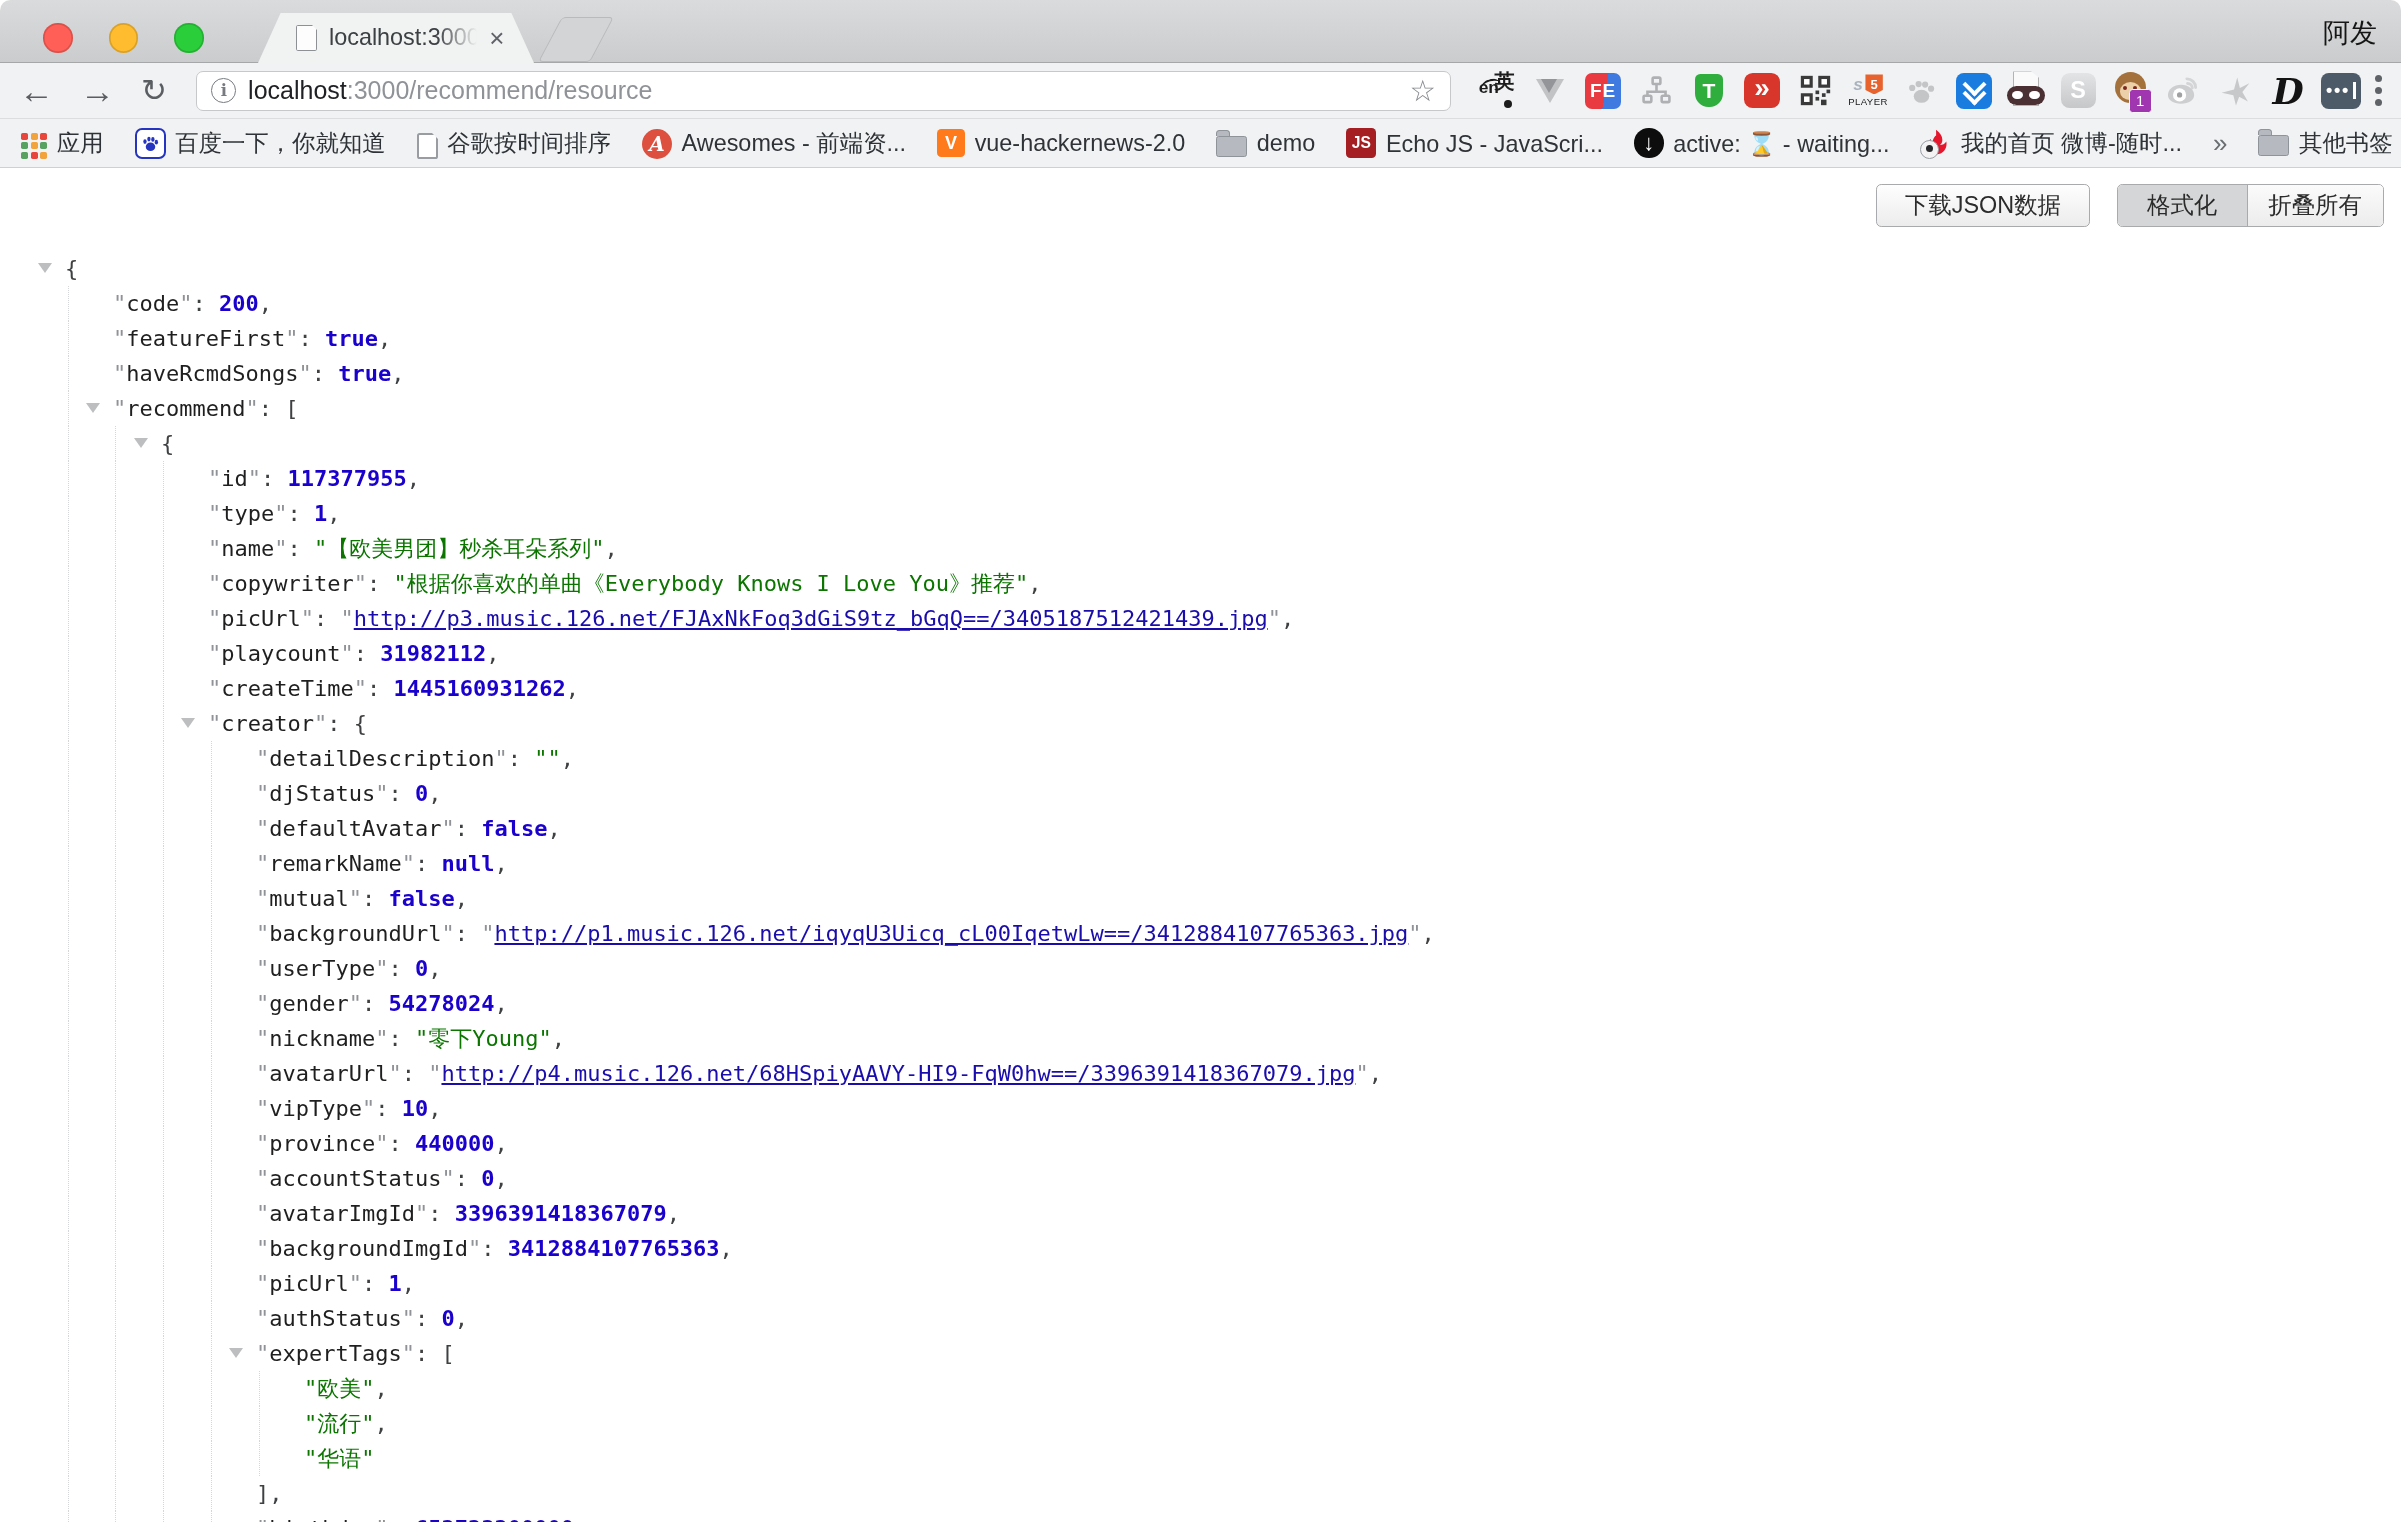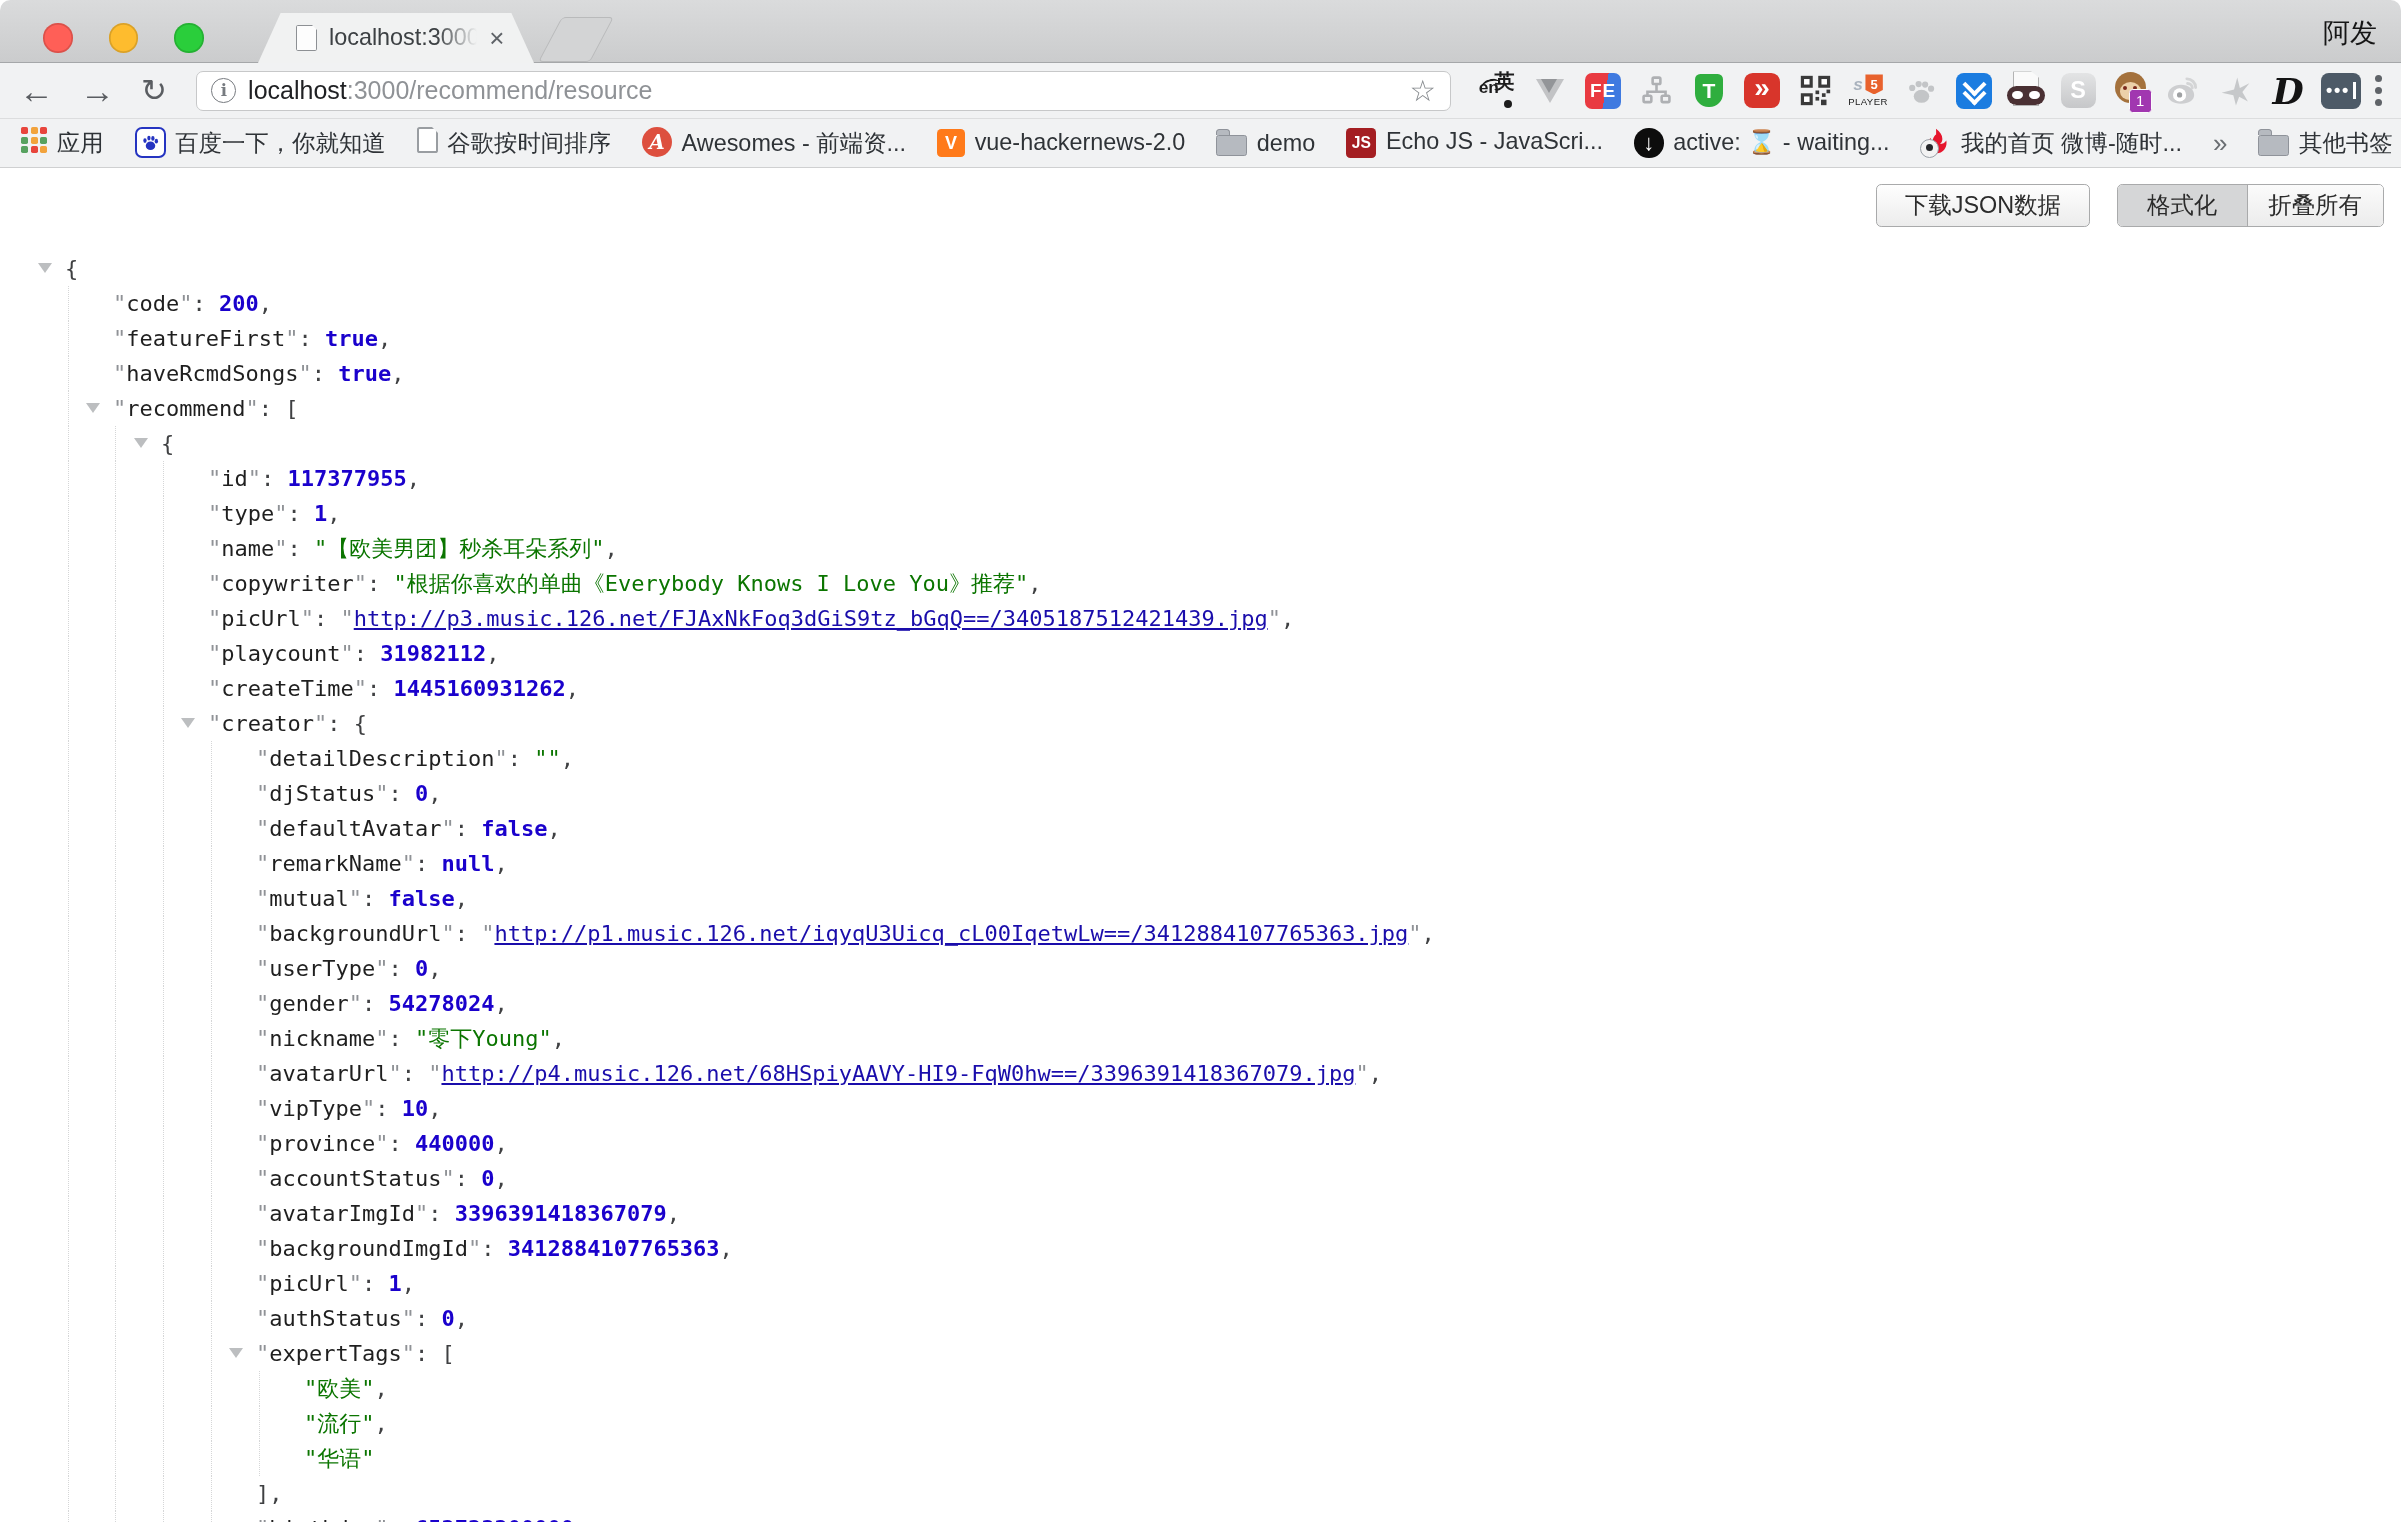--- a/index.html
+++ b/index.html
@@ -102,21 +102,21 @@
   .pw{width:42px;height:36px;border-radius:7.8px;background:#4d5a67;color:#fff;display:flex;align-items:center;justify-content:center;
     font-size:18px;letter-spacing:1.7px;font-weight:bold;}
   .pw::after{content:"";width:3.5px;height:17.4px;background:#fff;margin-left:2.6px;}
 
   .mnu{display:flex;flex-direction:column;gap:5.2px;margin-left:14px;}
   .mnu i{width:7px;height:7px;border-radius:50%;background:#5f6368;}
 
   
   .bookmarks{position:absolute;top:119px;left:0;right:0;height:49px;background:#f1f2f3;border-bottom:1.7px solid #cfd0d1;
     display:flex;align-items:center;padding:0 21px;gap:31px;box-sizing:border-box;font-size:23.4px;color:#2f3337;}
-  .bitem{display:flex;align-items:flex-start;gap:9.6px;white-space:nowrap;}
+  .bitem{display:flex;align-items:flex-end;gap:9.6px;white-space:nowrap;}
   .apps{display:grid;grid-template-columns:repeat(3,7px);grid-gap:2.6px;}
   .apps i{width:7px;height:7px;border-radius:1.7px;}
   .apps i:nth-child(1){background:#e8453c}.apps i:nth-child(2){background:#f2a33c}.apps i:nth-child(3){background:#e8453c}
   .apps i:nth-child(4){background:#57a25f}.apps i:nth-child(5){background:#f2a33c}.apps i:nth-child(6){background:#57a25f}
   .apps i:nth-child(7){background:#57a25f}.apps i:nth-child(8){background:#e8453c}.apps i:nth-child(9){background:#f2a33c}
   .baidu{width:31px;height:31px;border:2.6px solid #2534c1;border-radius:7px;background:#fff;
     display:flex;align-items:center;justify-content:center;box-sizing:border-box;}
   .pageico{position:relative;width:21px;height:26px;border:2.6px solid #999da1;border-radius:2.6px;background:#fff;box-sizing:border-box;}
   .pageico::after{content:"";position:absolute;top:-2.6px;right:-2.6px;border-top:7.8px solid #f1f2f3;border-left:7.8px solid transparent;}
   .awes{width:30px;height:30px;border-radius:50%;background:#dd4f3e;color:#fff;font-family:"DejaVu Serif",serif;

